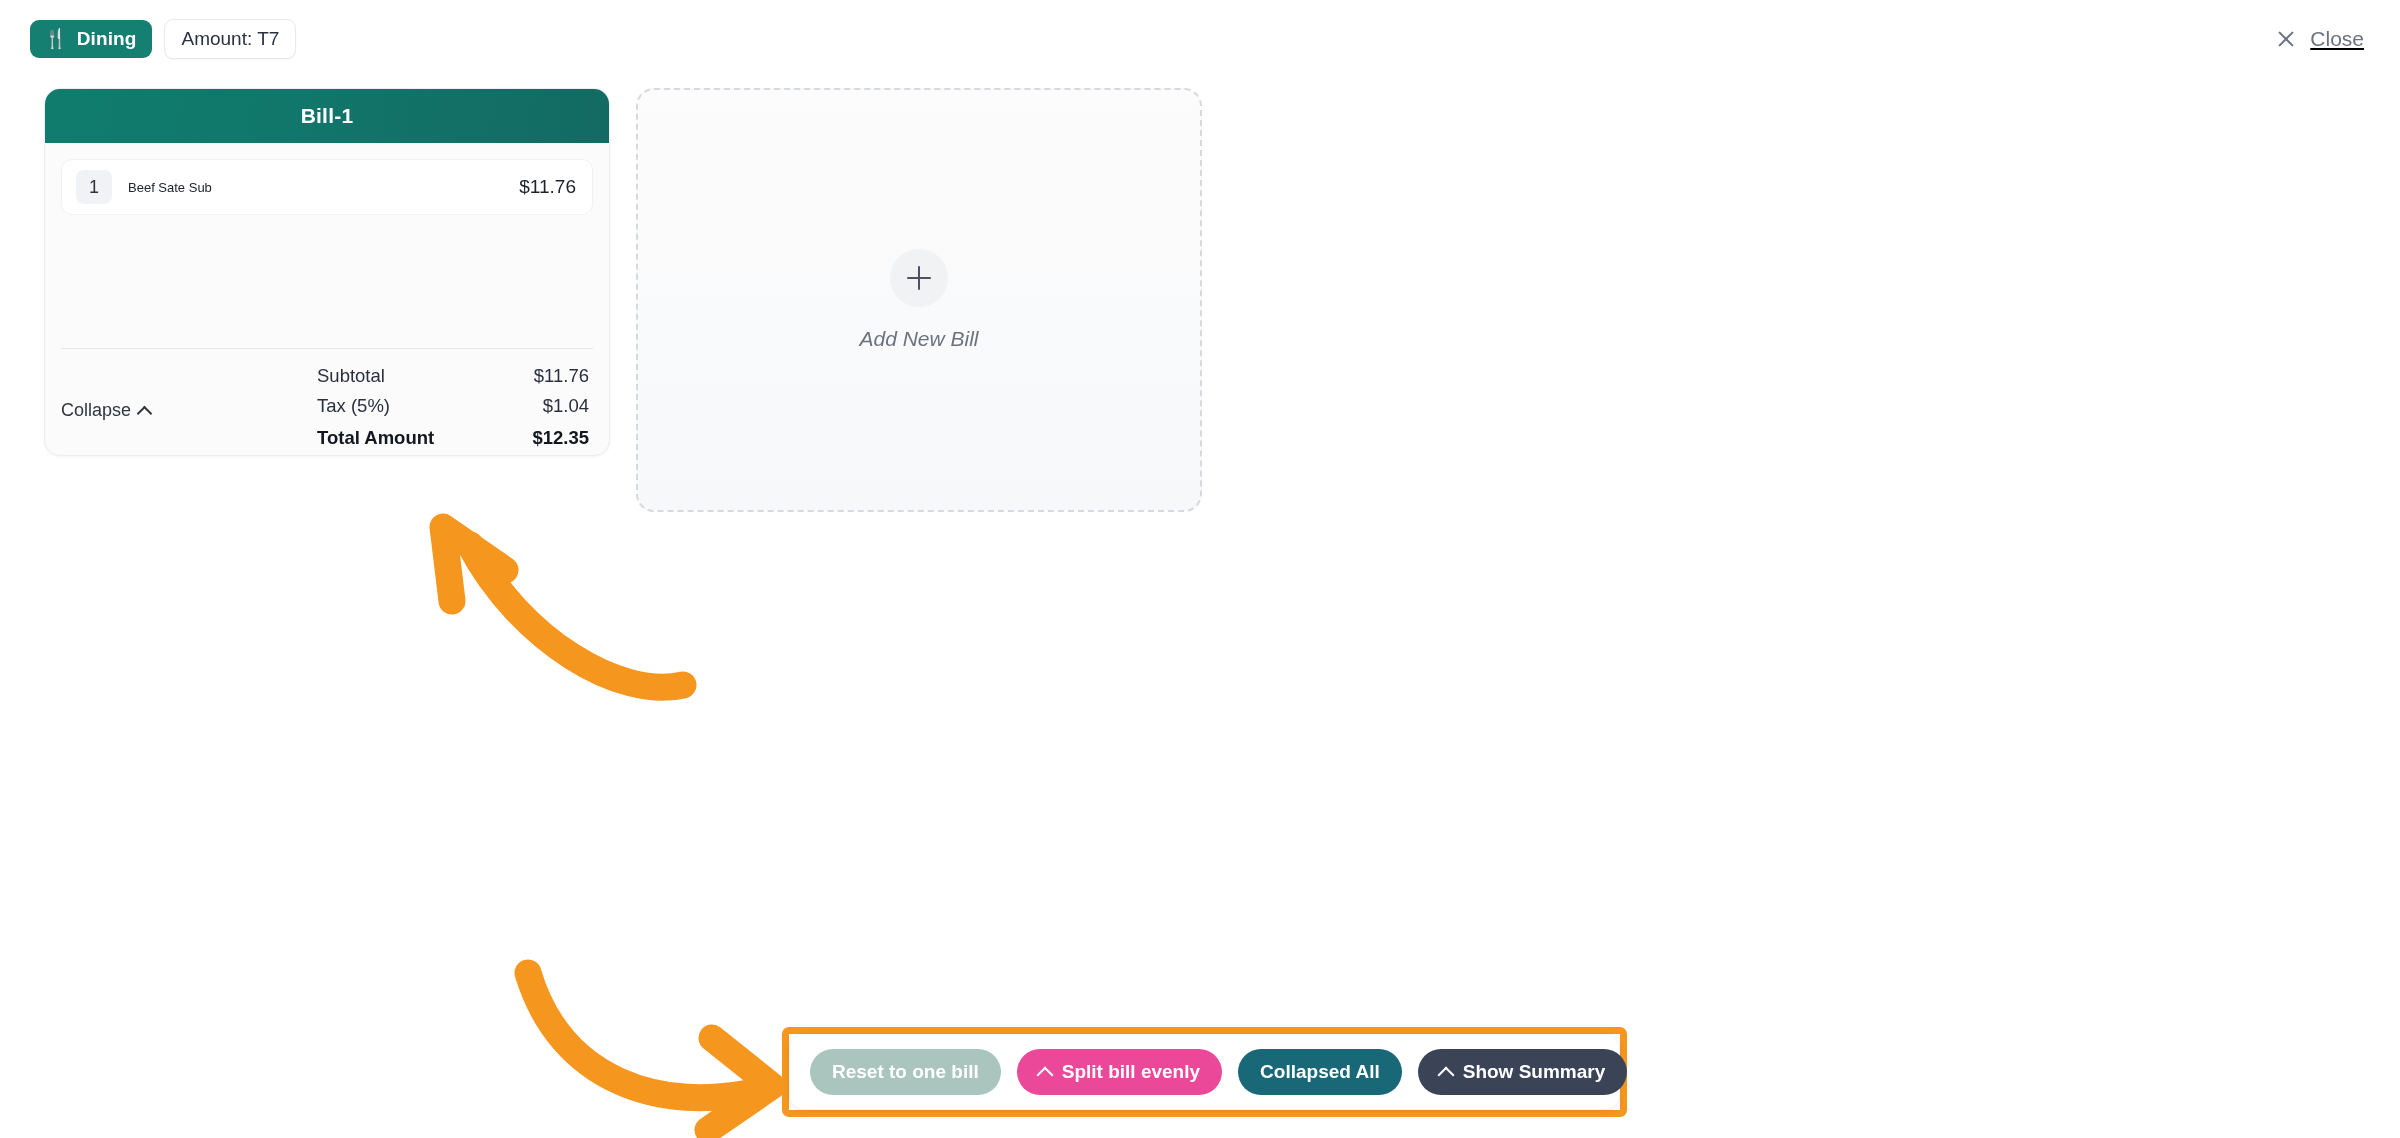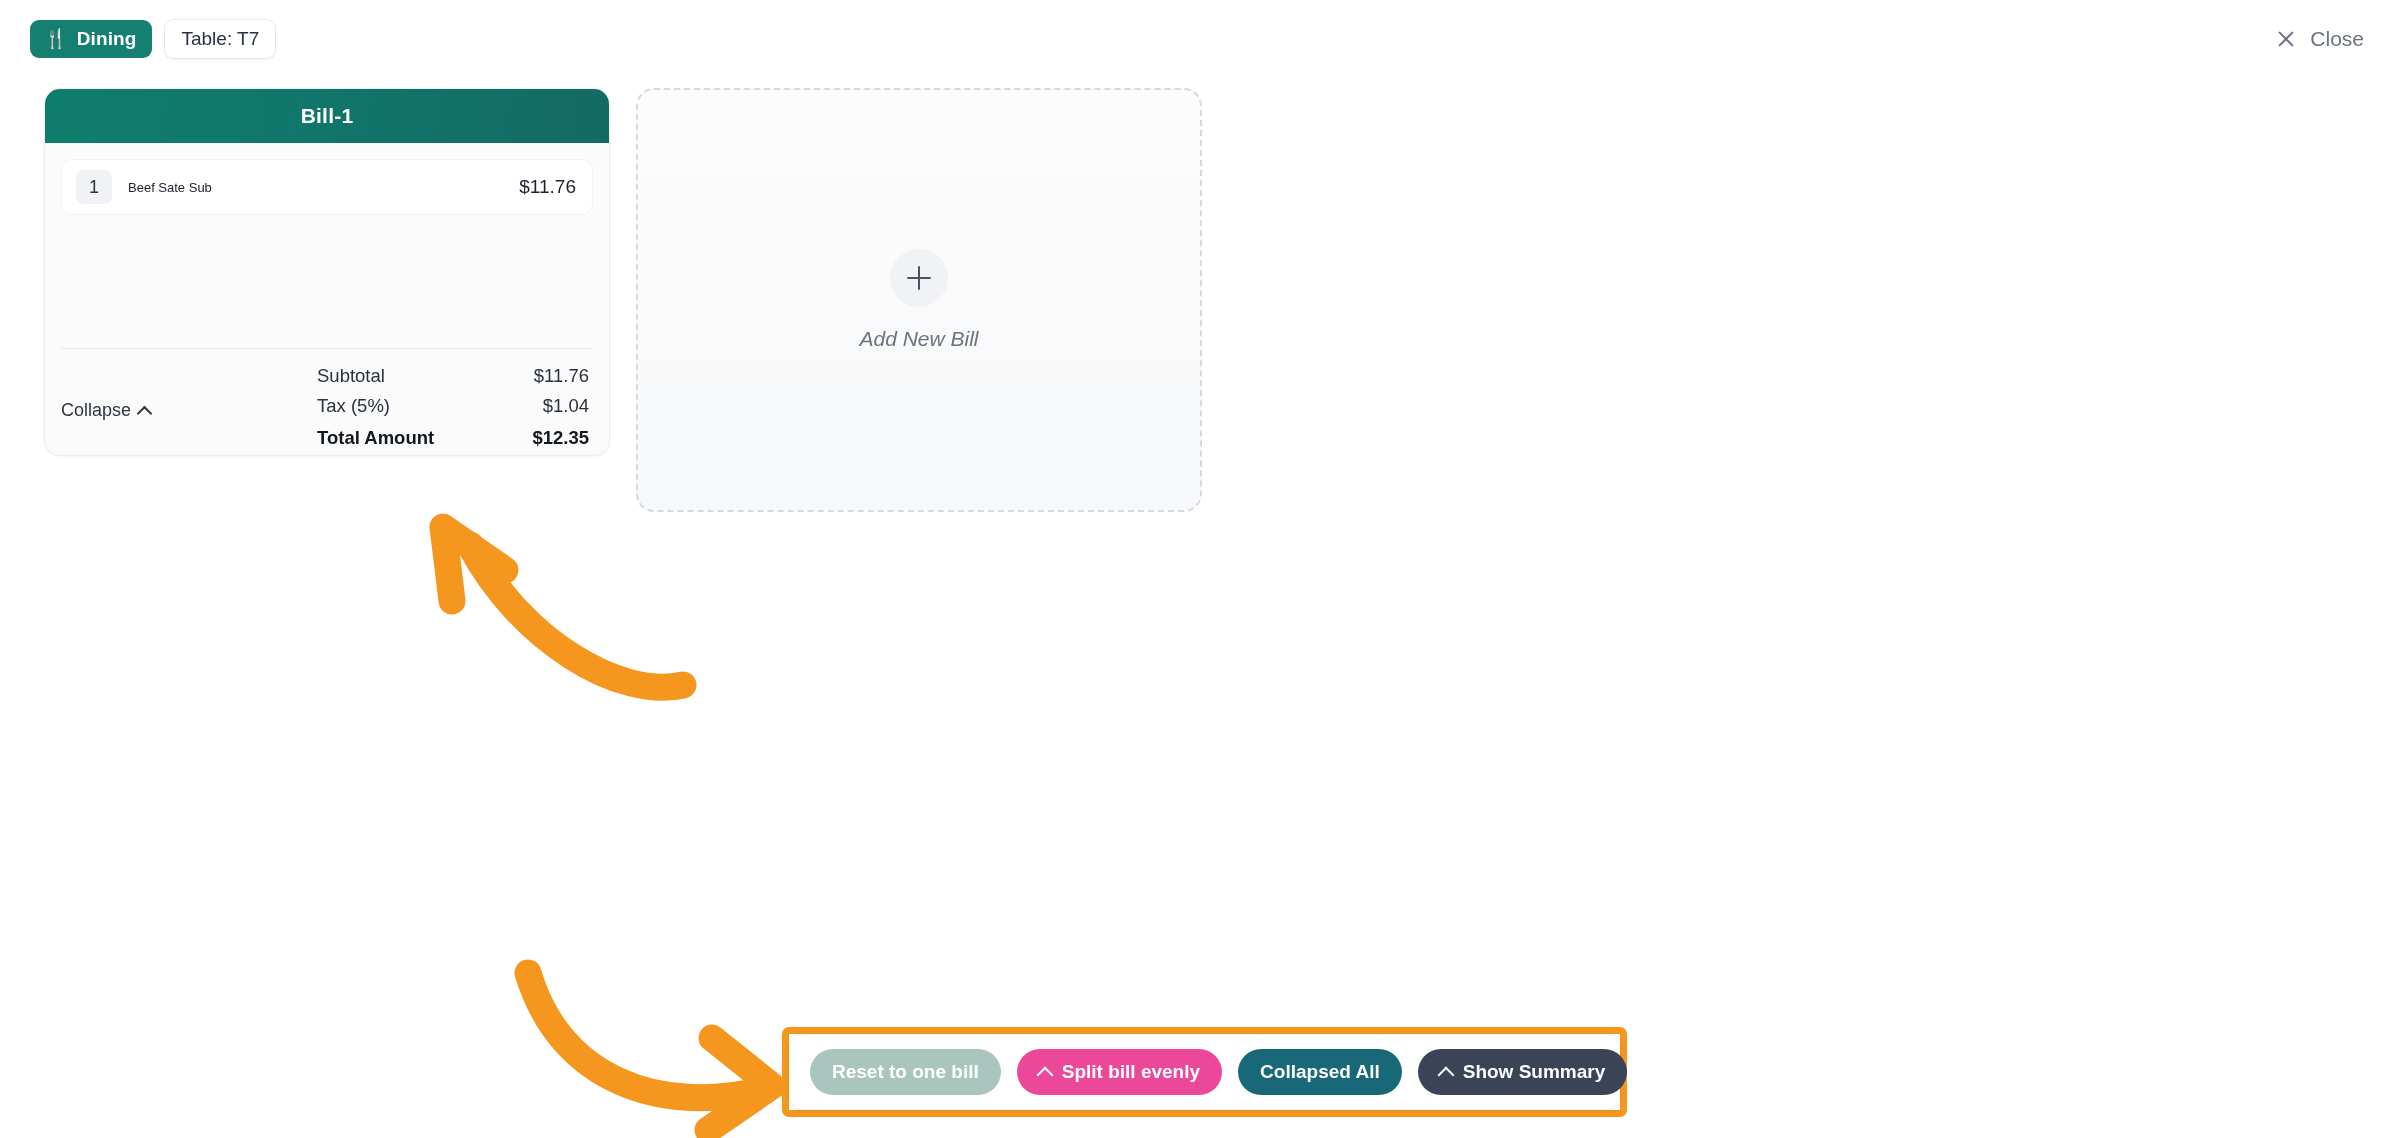--- a/index.html
+++ b/index.html
@@ -59,21 +59,21 @@
     background: #ffffff;
     border: 1.3px solid #e6e8ec;
     border-radius: 9px;
     padding: 9px 16px 10px;
     font-size: 19px;
     color: #2a3142;
     line-height: 1;
     box-shadow: 0 1px 2px rgba(16,24,40,.04);
   }
 
-  #topbar-right { margin-left: auto; display: flex; align-items: center; }
+  #topbar-right { margin-left: auto; display: flex; align-items: center; text-decoration: underline; }
 
   .close-btn {
     display: inline-flex;
     align-items: center;
     gap: 14px;
     color: #6b7280;
     font-size: 21px;
     padding: 6px 8px;
     background: transparent;
     border: none;
@@ -316,21 +316,21 @@
 
   <div id="topbar">
     <div id="topbar-left">
 
       <div class="mode-badge">
         <span class="cutlery">🍴</span>
         <span>Dining</span>
       </div>
 
       <div class="table-chip">
-        <span>Table: T7</span>
+        <span>Amount: T7</span>
       </div>
 
     </div>
 
     <div id="topbar-right">
       <button class="close-btn">
         <span class="x-glyph"></span>
         <span>Close</span>
       </button>
     </div>

